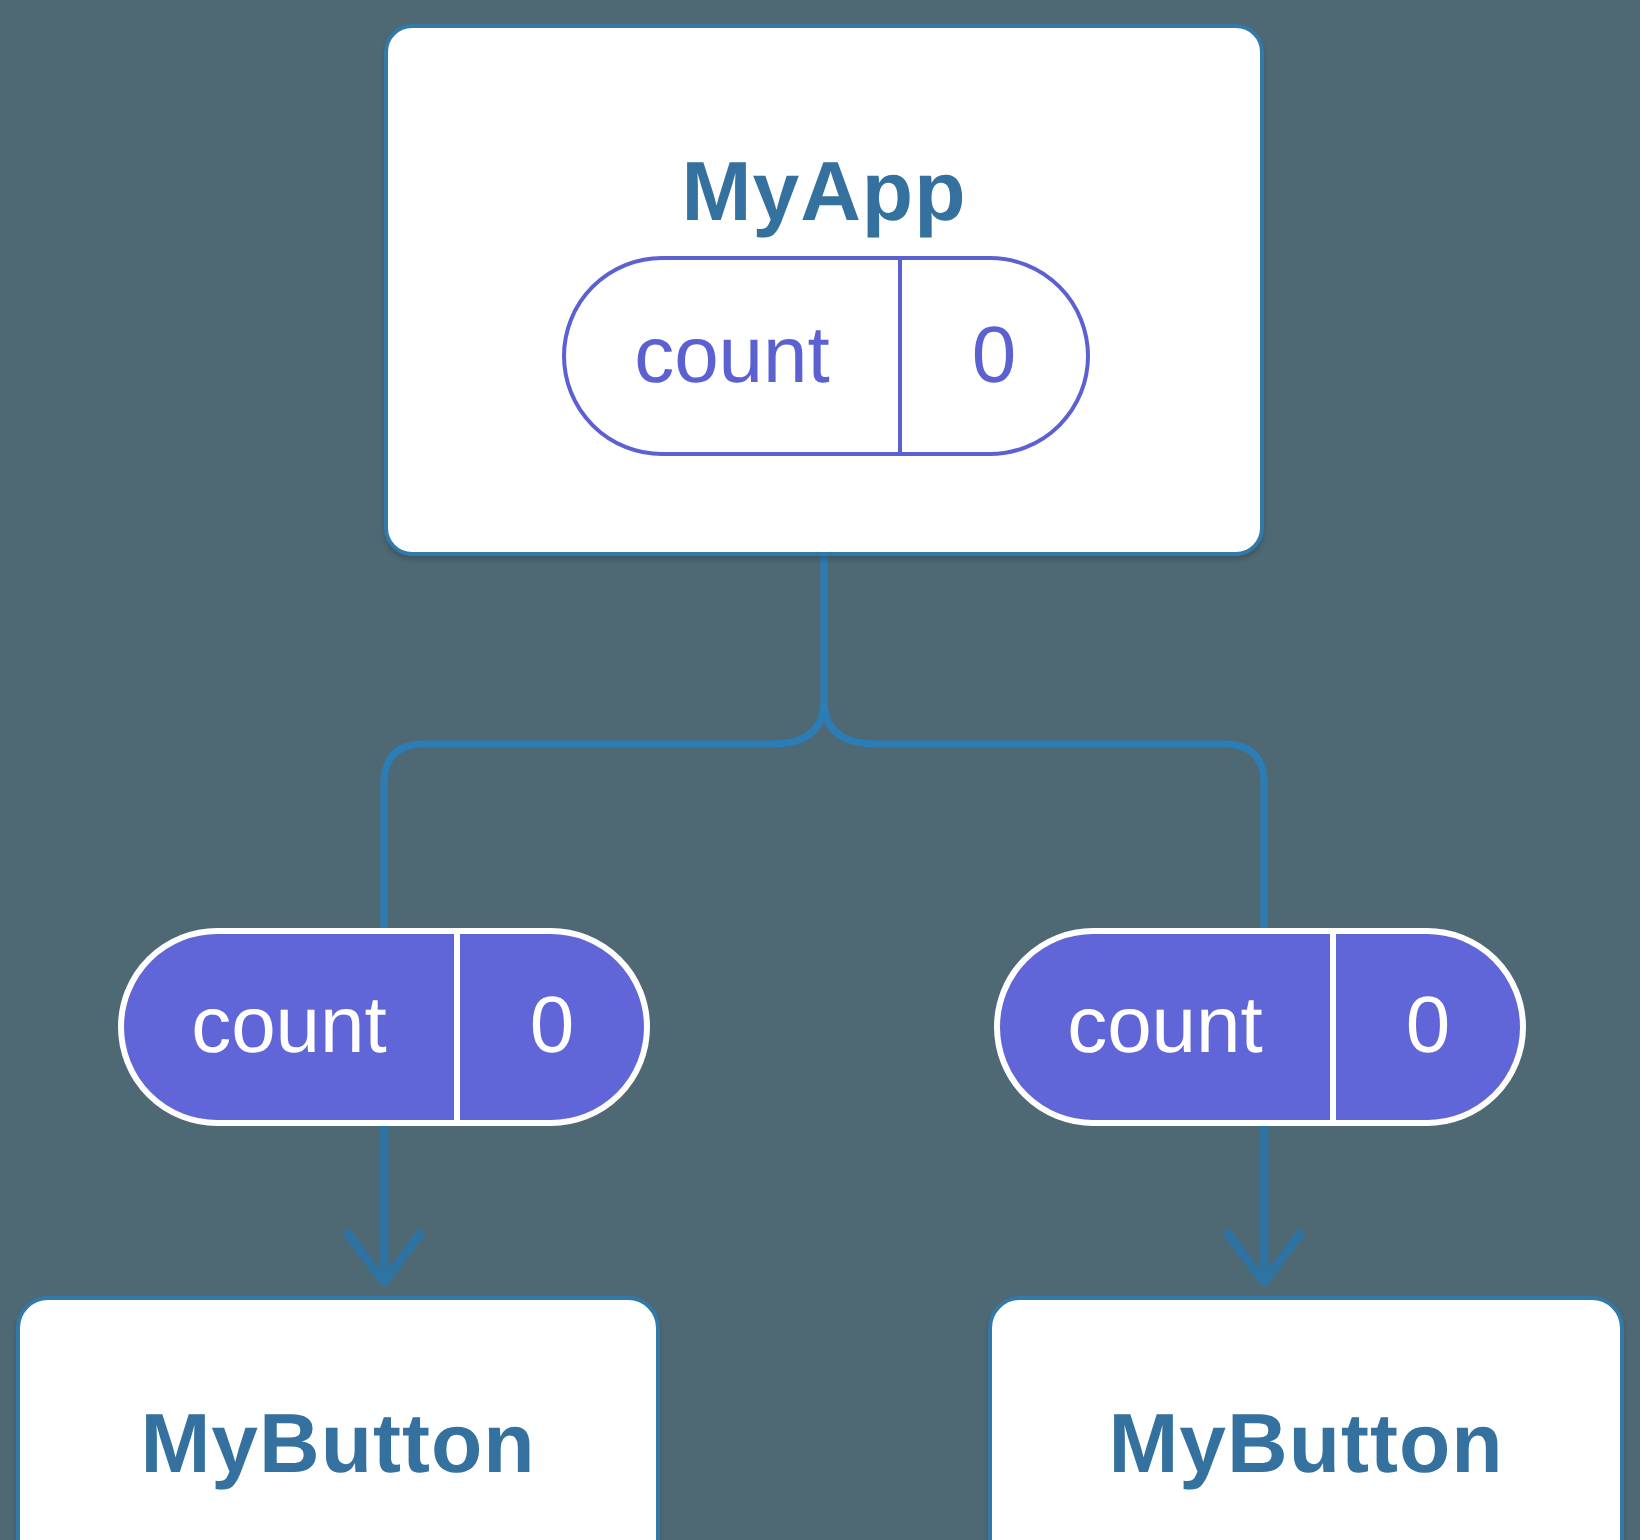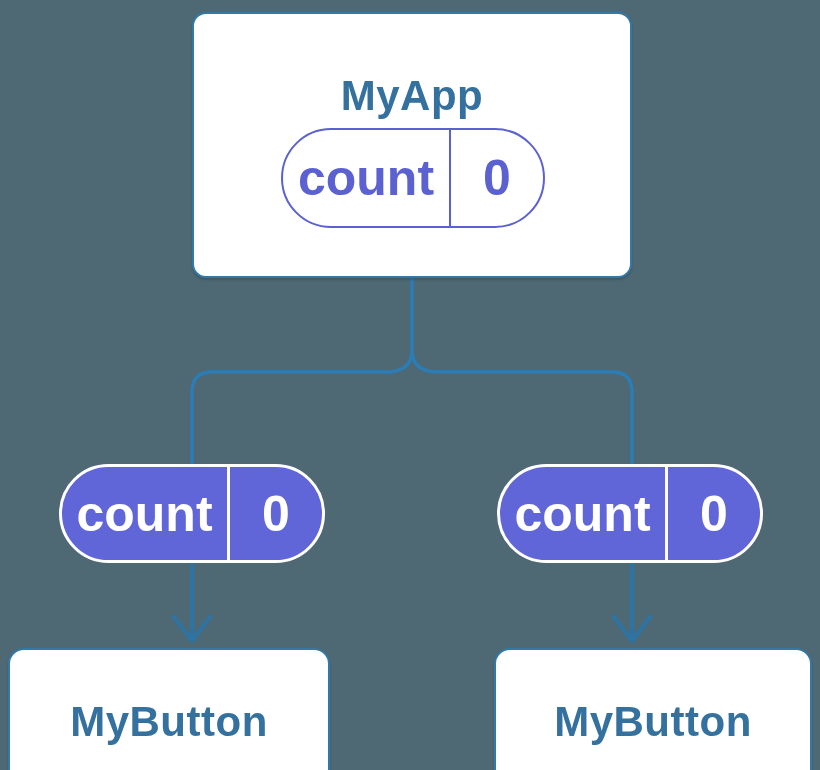--- a/index.html
+++ b/index.html
@@ -59,22 +59,21 @@
     text-align:center;
     margin-top:14px;
   }
   .pill{
     position:absolute;
     display:flex;
     align-items:stretch;
     box-sizing:border-box;
     border-radius:60px;
     overflow:hidden;
-    font-size:50px;
-    font-weight:bold;
+    font-size:40px;
   }
   .pill-main{
     flex:1;
     display:flex;align-items:center;justify-content:center;
   }
   .pill-value{
     width:92px;
     display:flex;align-items:center;justify-content:center;
   }
   

